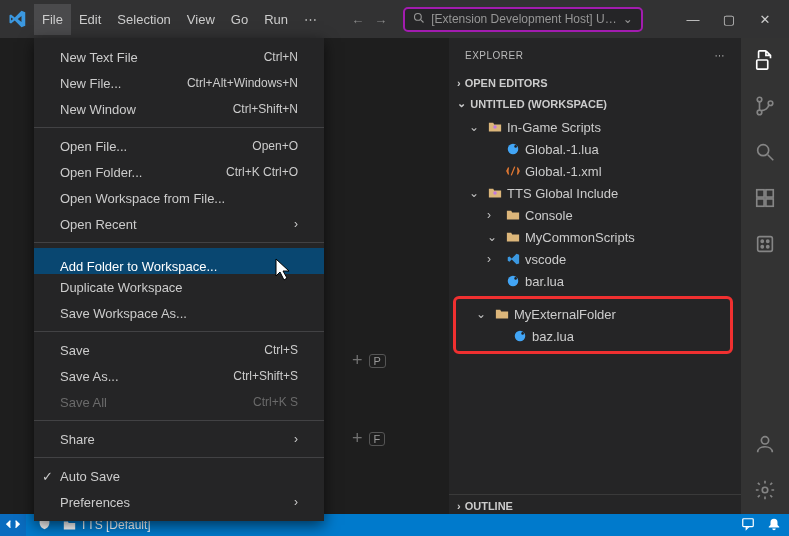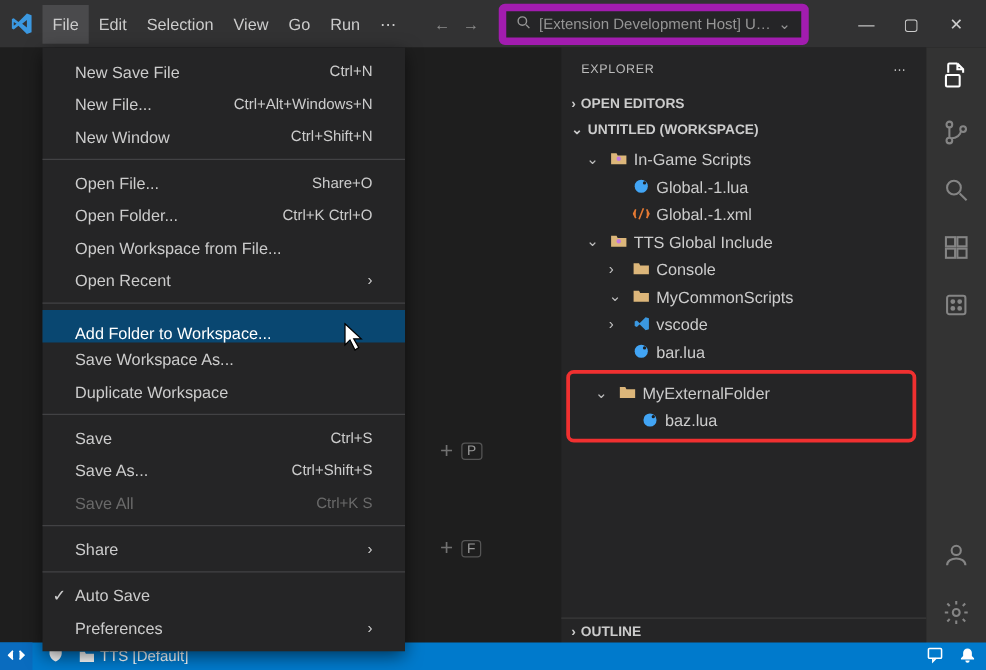--- a/index.html
+++ b/index.html
@@ -33,21 +33,21 @@
   .title-center {
     flex: 1;
     display: flex;
     align-items: center;
     justify-content: center;
     gap: 6px;
   }
   .nav-arrows { display: flex; gap: 10px; margin-right:10px; color:#8c8c8c; }
   .search-box {
     background: #252527;
-    border: 6px solid #a21caf;
+    border: 2px solid #a21caf;
     border-radius: 5px;
     padding: 3px 8px;
     display: flex; align-items: center; gap:6px;
     min-width: 200px;
     font-size: 12px;
     color: #969696;
   }
   .window-controls { display: flex; gap: 20px; padding: 0 16px; color:#ccc; }
   .window-controls span { width: 16px; text-align:center; }
 
@@ -402,56 +402,56 @@
       <svg width="22" height="22" viewBox="0 0 24 24" fill="none" stroke="currentColor" stroke-width="1.8">
           <circle cx="12" cy="12" r="3"></circle>
           <path d="M12 2v3M12 19v3M4.2 4.2l2.1 2.1M17.7 17.7l2.1 2.1M2 12h3M19 12h3M4.2 19.8l2.1-2.1M17.7 6.3l2.1-2.1"></path>
         </svg>
     </div>
   </div>
 </div>
 
 <div class="dropdown" id="dropdown">
     <div class="dropdown-item">
-      <span>New Save File</span>
+      <span>New Text File</span>
       <span class="keys">Ctrl+N</span>
     </div>
     <div class="dropdown-item">
       <span>New File...</span>
       <span class="keys">Ctrl+Alt+Windows+N</span>
     </div>
     <div class="dropdown-item">
       <span>New Window</span>
       <span class="keys">Ctrl+Shift+N</span>
     </div>
     <div class="dropdown-sep"></div>
     <div class="dropdown-item">
       <span>Open File...</span>
-      <span class="keys">Share+O</span>
+      <span class="keys">Open+O</span>
     </div>
     <div class="dropdown-item">
       <span>Open Folder...</span>
       <span class="keys">Ctrl+K Ctrl+O</span>
     </div>
     <div class="dropdown-item">
       <span>Open Workspace from File...</span>
     </div>
     <div class="dropdown-item">
       <span>Open Recent</span>
       <span class="sub-arrow">›</span>
     </div>
     <div class="dropdown-sep"></div>
     <div class="dropdown-item hovered">
       <span>Add Folder to Workspace...</span>
     </div>
     <div class="dropdown-item">
+      <span>Duplicate Workspace</span>
+    </div>
+    <div class="dropdown-item">
       <span>Save Workspace As...</span>
-    </div>
-    <div class="dropdown-item">
-      <span>Duplicate Workspace</span>
     </div>
     <div class="dropdown-sep"></div>
     <div class="dropdown-item">
       <span>Save</span>
       <span class="keys">Ctrl+S</span>
     </div>
     <div class="dropdown-item">
       <span>Save As...</span>
       <span class="keys">Ctrl+Shift+S</span>
     </div>

